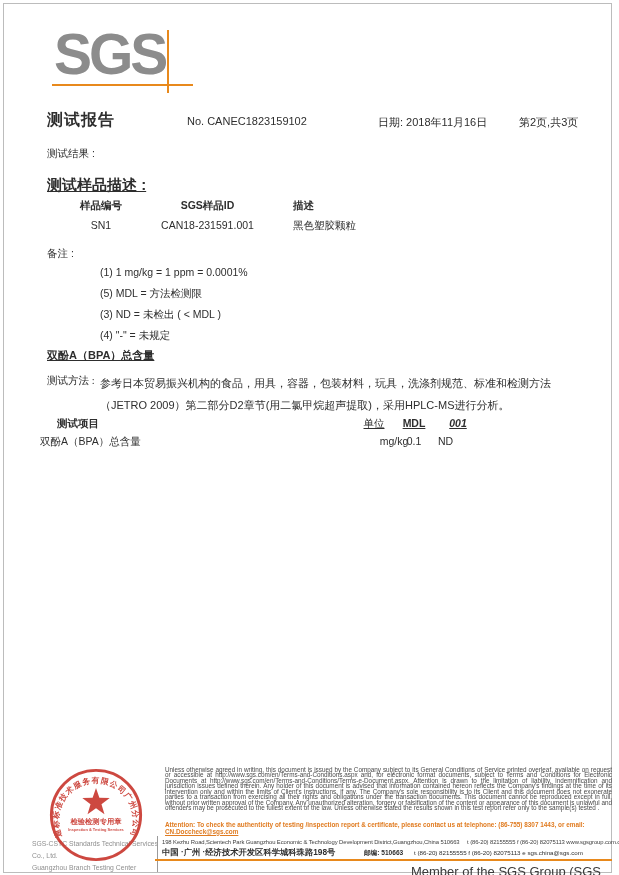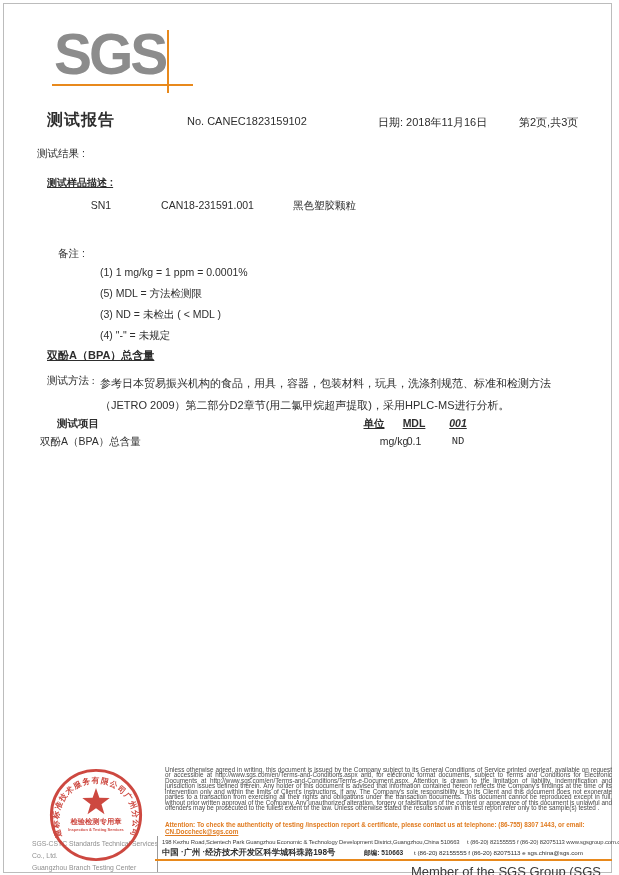--- a/index.html
+++ b/index.html
@@ -11,48 +11,48 @@
   .logo-text{position:absolute;left:54px;top:26px;font-size:57px;font-weight:bold;color:#8c8c8c;letter-spacing:-3px;line-height:1;}
   .logo-hline{position:absolute;left:52px;top:84px;width:141px;height:2px;background:#e8891c;}
   .logo-vline{position:absolute;left:167px;top:30px;width:2px;height:63px;background:#e8891c;}
 
   
   .title{position:absolute;left:47px;top:110px;font-size:16px;font-weight:bold;letter-spacing:1px;color:#2e2e2e;}
   .report-no{position:absolute;left:187px;top:115px;font-size:11px;color:#2e2e2e;}
   .report-date{position:absolute;left:378px;top:115px;font-size:11px;color:#2e2e2e;}
   .page-info{position:absolute;left:519px;top:115px;font-size:11px;color:#2e2e2e;}
 
-  .results-label{position:absolute;left:37px;top:147px;font-size:10.5px;color:#2e2e2e;}
+  .results-label{position:absolute;left:47px;top:147px;font-size:10.5px;color:#2e2e2e;}
 
-  .sample-heading{position:absolute;left:47px;top:176px;font-size:10px;font-weight:bold;text-decoration:underline;color:#2e2e2e;}
+  .sample-heading{position:absolute;left:47px;top:176px;font-size:15px;font-weight:bold;text-decoration:underline;color:#2e2e2e;}
   .sample-table{position:absolute;left:57px;top:199px;font-size:10.5px;color:#2e2e2e;}
   .sample-table .tr{display:flex;margin-bottom:6px;}
   .sample-table .c1{width:88px;text-align:center;}
   .sample-table .c2{width:125px;text-align:center;}
   .sample-table .c3{width:170px;text-align:left;padding-left:23px;}
   .sample-table .th{font-weight:bold;}
 
-  .notes-label{position:absolute;left:47px;top:247px;font-size:10.5px;color:#2e2e2e;margin-left:11px;}
+  .notes-label{position:absolute;left:47px;top:247px;font-size:10.5px;color:#2e2e2e;}
   .note-item{position:absolute;left:100px;font-size:10.5px;color:#2e2e2e;}
 
   .bpa-heading{position:absolute;left:47px;top:348px;font-size:11px;font-weight:bold;text-decoration:underline;color:#2e2e2e;}
   .method-label{position:absolute;left:47px;top:374px;font-size:10.5px;color:#2e2e2e;font-family:Liberation Serif, serif;}
   .method-text{position:absolute;left:100px;top:372px;width:465px;font-size:11px;line-height:22px;color:#2e2e2e;}
 
   .result-table{position:absolute;left:0;top:417px;width:619px;font-size:10.5px;color:#2e2e2e;}
   .result-table .hdr span{position:absolute;top:0;}
   .result-table .row span{position:absolute;top:18px;}
   .rt-item{left:57px;font-weight:bold;}
-  .rt-unit{left:354px;width:40px;text-align:center;text-decoration:underline;font-weight:bold;}
+  .rt-unit{left:354px;width:40px;text-align:center;text-decoration:underline;font-weight:normal;}
   .rt-mdl{left:396px;width:36px;text-align:center;text-decoration:underline;font-weight:bold;}
   .rt-smp{left:438px;width:40px;text-align:center;text-decoration:underline;font-weight:bold;font-style:italic;}
   .rv-item{left:40px;}
   .rv-unit{left:354px;width:40px;text-align:center;margin-left:20px;}
   .rv-mdl{left:396px;width:36px;text-align:center;}
-  .rv-smp{left:438px;width:40px;text-align:center;font-family:Liberation Mono, monospace;}
+  .rv-smp{left:438px;width:40px;text-align:left;}
 
   
   .company-lines{position:absolute;left:32px;top:838px;width:130px;font-size:6.8px;line-height:12px;color:#8f8f8f;}
   .stamp{position:absolute;left:48px;top:767px;width:96px;height:96px;opacity:.9;}
   .legal{position:absolute;left:165px;top:767px;width:447px;font-size:6.35px;line-height:5.45px;text-align:justify;color:#4a4a4a;}
   .attention{position:absolute;left:165px;top:822px;width:450px;font-size:6.4px;line-height:6.6px;font-weight:bold;color:#e07b20;}
   .attention .email{text-decoration:underline;}
   .addr-divider{position:absolute;left:157px;top:836px;width:1px;height:36px;background:#9a9a9a;}
   .addr1{position:absolute;left:162px;top:839px;width:452px;font-size:5.9px;color:#3f3f3f;letter-spacing:-0.1px;white-space:nowrap;}
   .addr1 .sp{margin-left:6px;}
@@ -77,20 +77,25 @@
 
   <div class="title">测试报告</div>
   <div class="report-no">No. CANEC1823159102</div>
   <div class="report-date">日期: 2018年11月16日</div>
   <div class="page-info">第2页,共3页</div>
 
   <div class="results-label">测试结果 :</div>
 
   <div class="sample-heading">测试样品描述 :</div>
   <div class="sample-table">
+    <div class="tr">
+      <span class="c1 th">样品编号</span>
+      <span class="c2 th">SGS样品ID</span>
+      <span class="c3 th">描述</span>
+    </div>
     <div class="tr">
       <span class="c1">SN1</span>
       <span class="c2">CAN18-231591.001</span>
       <span class="c3">黑色塑胶颗粒</span>
     </div>
   </div>
 
   <div class="notes-label">备注 :</div>
   <div class="note-item" style="top:266px">(1) 1 mg/kg = 1 ppm = 0.0001%</div>
   <div class="note-item" style="top:287px">(5) MDL = 方法检测限</div>

